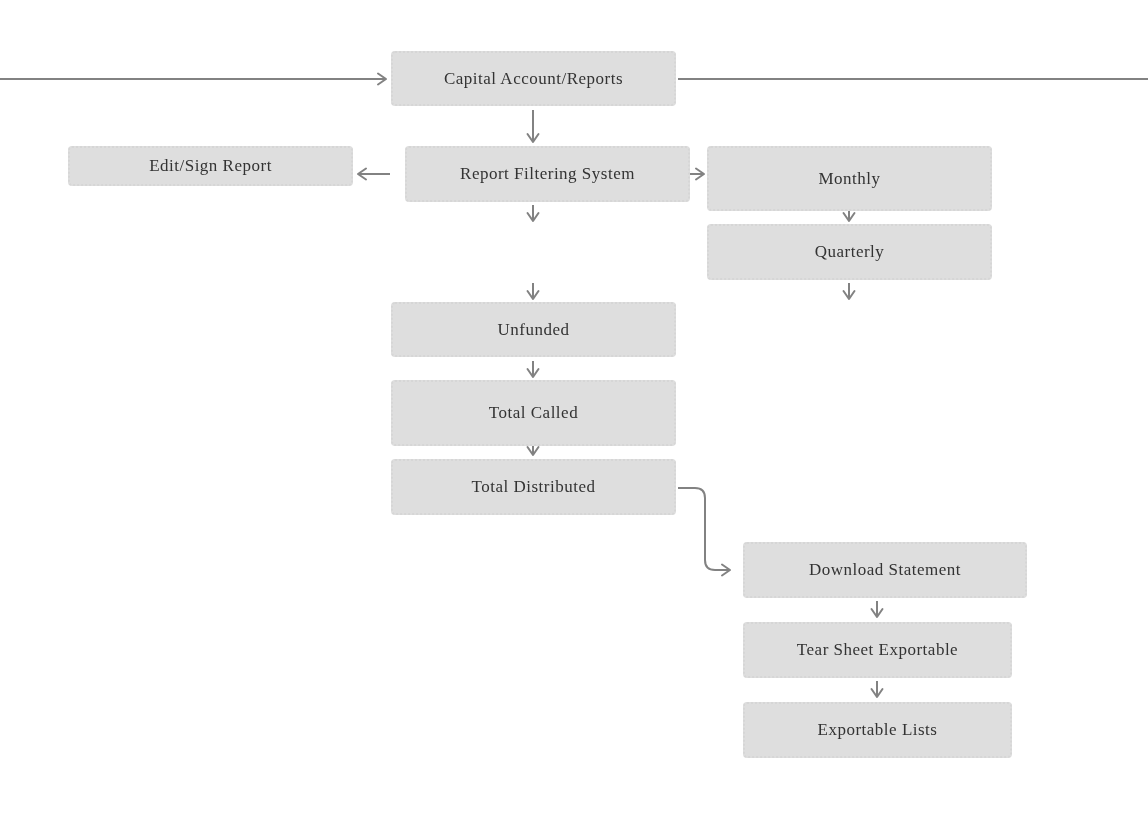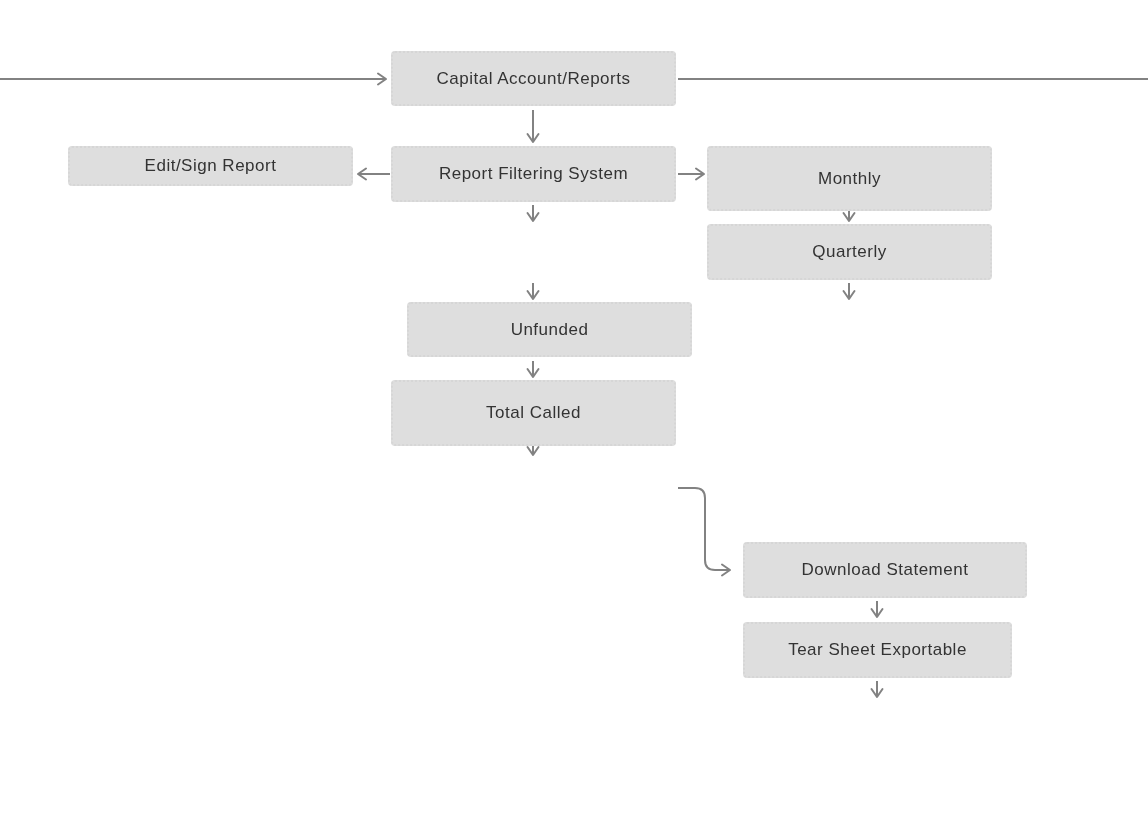--- a/index.html
+++ b/index.html
@@ -6,21 +6,21 @@
     margin: 0;
     padding: 0;
     background: #ffffff;
   }
   .canvas {
     position: relative;
     width: 1148px;
     height: 836px;
     background: #ffffff;
     overflow: hidden;
-    font-family: Liberation Sans, sans-serif;
+    font-family: Liberation Serif, serif;
     border-radius: 21px;
   }
   .edges-svg {
     position: absolute;
     left: 0;
     top: 0;
     width: 1148px;
     height: 836px;
   }
   .edges-svg path {
@@ -79,45 +79,51 @@
   </svg>
 
   <div class="node" style="left:391px; top:51px;  width:285px; height:55px">
     <span>Capital Account/Reports</span>
   </div>
 
   <div class="node" style="left:68px;  top:146px; width:285px; height:40px">
     <span>Edit/Sign Report</span>
   </div>
 
-  <div class="node" style="left:391px; top:146px; width:285px; height:56px">
+  <div class="node" style="left:405px; top:146px; width:285px; height:56px">
     <span>Report Filtering System</span>
   </div>
 
   <div class="node" style="left:707px; top:146px; width:285px; height:65px">
     <span>Monthly</span>
   </div>
 
 
   <div class="node" style="left:707px; top:224px; width:285px; height:56px">
     <span>Quarterly</span>
   </div>
 
-  <div class="node" style="left:407px; top:302px; width:285px; height:55px">
+  <div class="node" style="left:391px; top:302px; width:285px; height:55px">
     <span>Unfunded</span>
   </div>
 
 
   <div class="node" style="left:391px; top:380px; width:285px; height:66px">
     <span>Total Called</span>
   </div>
 
+  <div class="node" style="left:391px; top:459px; width:285px; height:56px">
+    <span>Total Distributed</span>
+  </div>
 
   <div class="node" style="left:743px; top:542px; width:284px; height:56px">
     <span>Download Statement</span>
   </div>
 
   <div class="node" style="left:743px; top:622px; width:269px; height:56px">
     <span>Tear Sheet Exportable</span>
   </div>
 
+  <div class="node" style="left:743px; top:702px; width:269px; height:56px">
+    <span>Exportable Lists</span>
+  </div>
 
 </div>
 
 </body></html>

